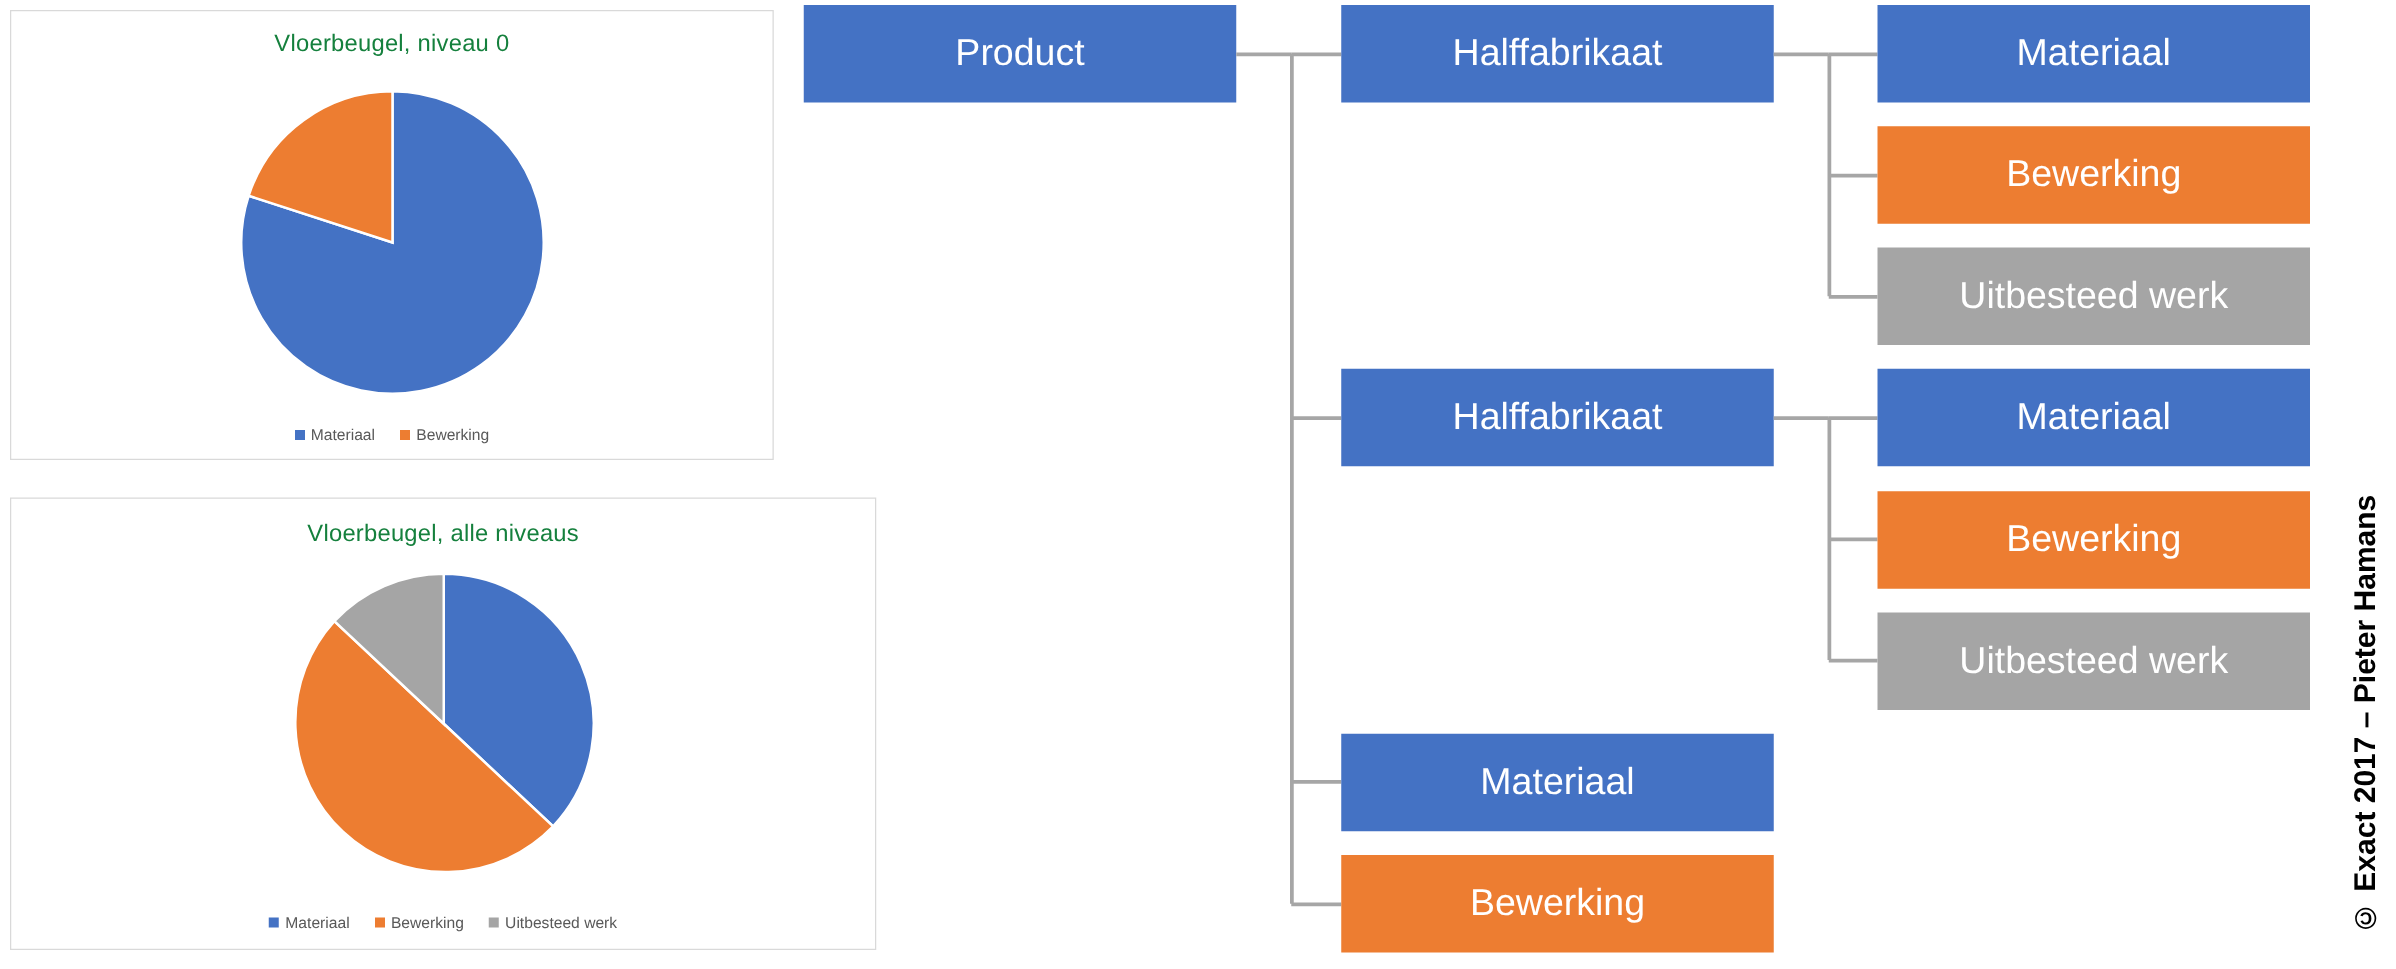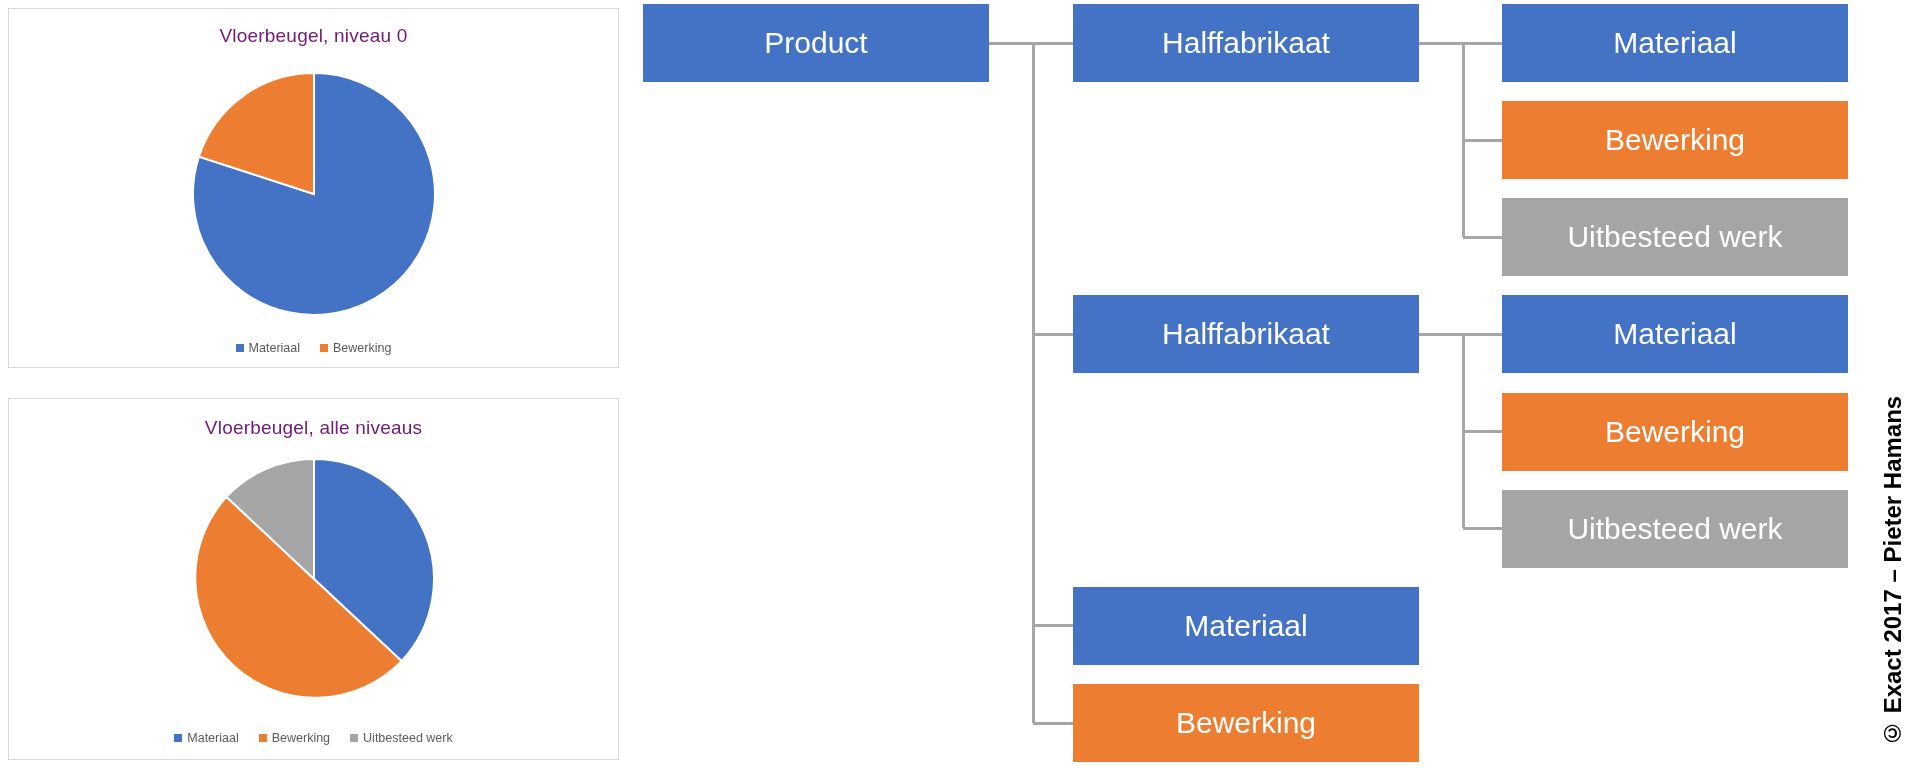--- a/index.html
+++ b/index.html
@@ -4,24 +4,24 @@
 <style>
   html,body{margin:0;padding:0;background:#ffffff;}
   #stage{
     position:relative;width:1917px;height:775px;background:#ffffff;overflow:hidden;
     font-family:"Liberation Sans",sans-serif;
   }
   .panel{
     position:absolute;background:#ffffff;border:1px solid #d9d9d9;box-sizing:border-box;
   }
   #panel1{left:8px;top:8px;width:611px;height:360px;}
-  #panel2{left:8px;top:398px;width:611px;height:362px;}
+  #panel2{left:8px;top:398px;width:693px;height:362px;}
   .chart-title{
     position:absolute;left:0;width:100%;text-align:center;
-    font-size:19px;color:#701a75;letter-spacing:.2px;
+    font-size:19px;color:#15803d;letter-spacing:.2px;
   }
   #panel1 .chart-title{top:16px;}
   #panel2 .chart-title{top:18px;}
   .pie-svg{position:absolute;left:0;top:0;width:100%;height:100%;}
   .legend{
     position:absolute;left:0;width:100%;display:flex;justify-content:center;
     align-items:center;gap:20px;
   }
   #panel1 .legend{bottom:12px;}
   #panel2 .legend{bottom:14px;}

